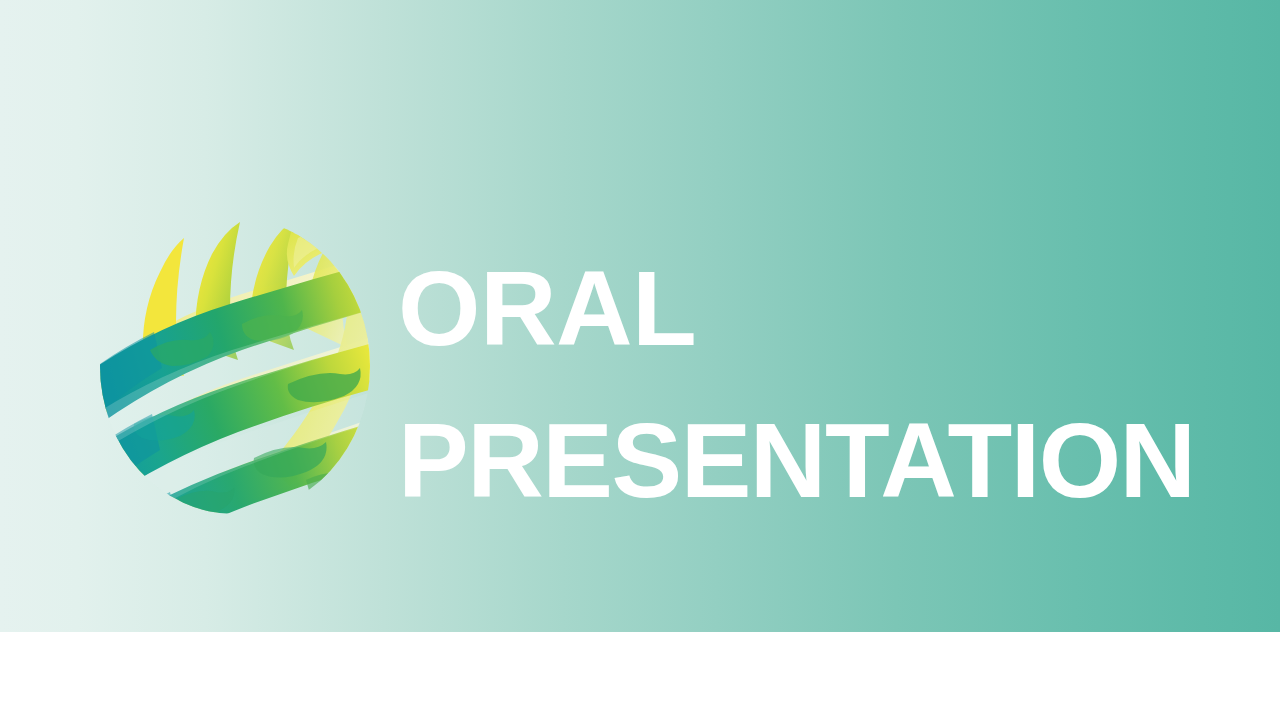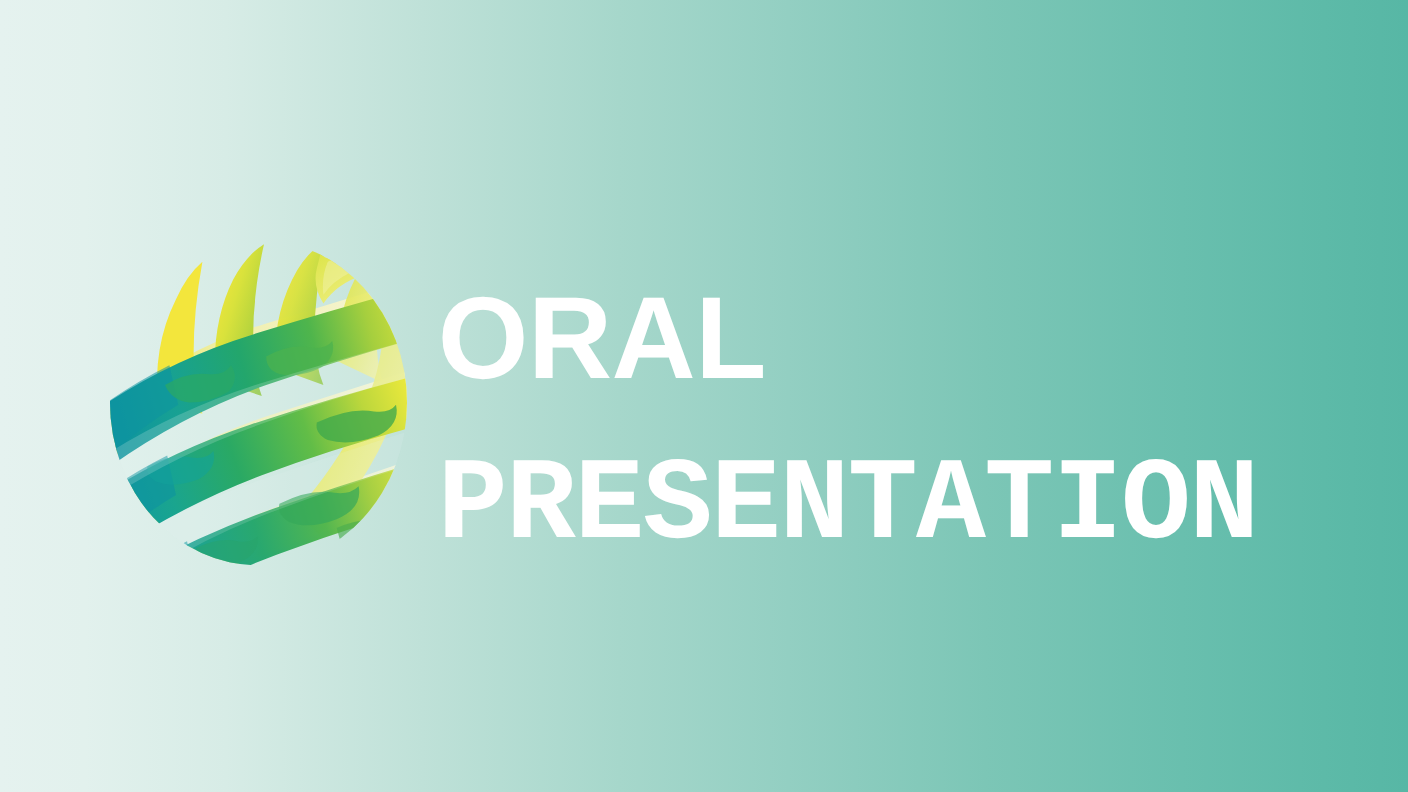--- a/index.html
+++ b/index.html
@@ -4,21 +4,21 @@
 <title>Oral Presentation Slide</title>
 <style>
   html, body {
     margin: 0;
     padding: 0;
     background: #ffffff;
   }
   #slide {
     position: relative;
     width: 1280px;
-    height: 720px;
+    height: 632px;
     overflow: hidden;
     font-family: "Liberation Sans", "DejaVu Sans", sans-serif;
   }
   #slide-bg {
     position: absolute;
     inset: 0;
     background: linear-gradient(to right,
         #e5f2ef 0%,
         #e2f1ed 6%,
         #d7ece6 16%,
@@ -49,21 +49,20 @@
     color: #ffffff;
     font-weight: 700;
     font-size: 106px;
     line-height: 152px;
     letter-spacing: -0.5px;
     white-space: nowrap;
     -webkit-font-smoothing: antialiased;
   }
   .title-line.line-two {
     letter-spacing: -1.5px;
-    font-family: Liberation Mono, monospace;
   }
 </style>
 </head>
 <body>
 
 <div id="slide">
 
   <div id="slide-bg"></div>
 
   <div id="logo-wrap">

